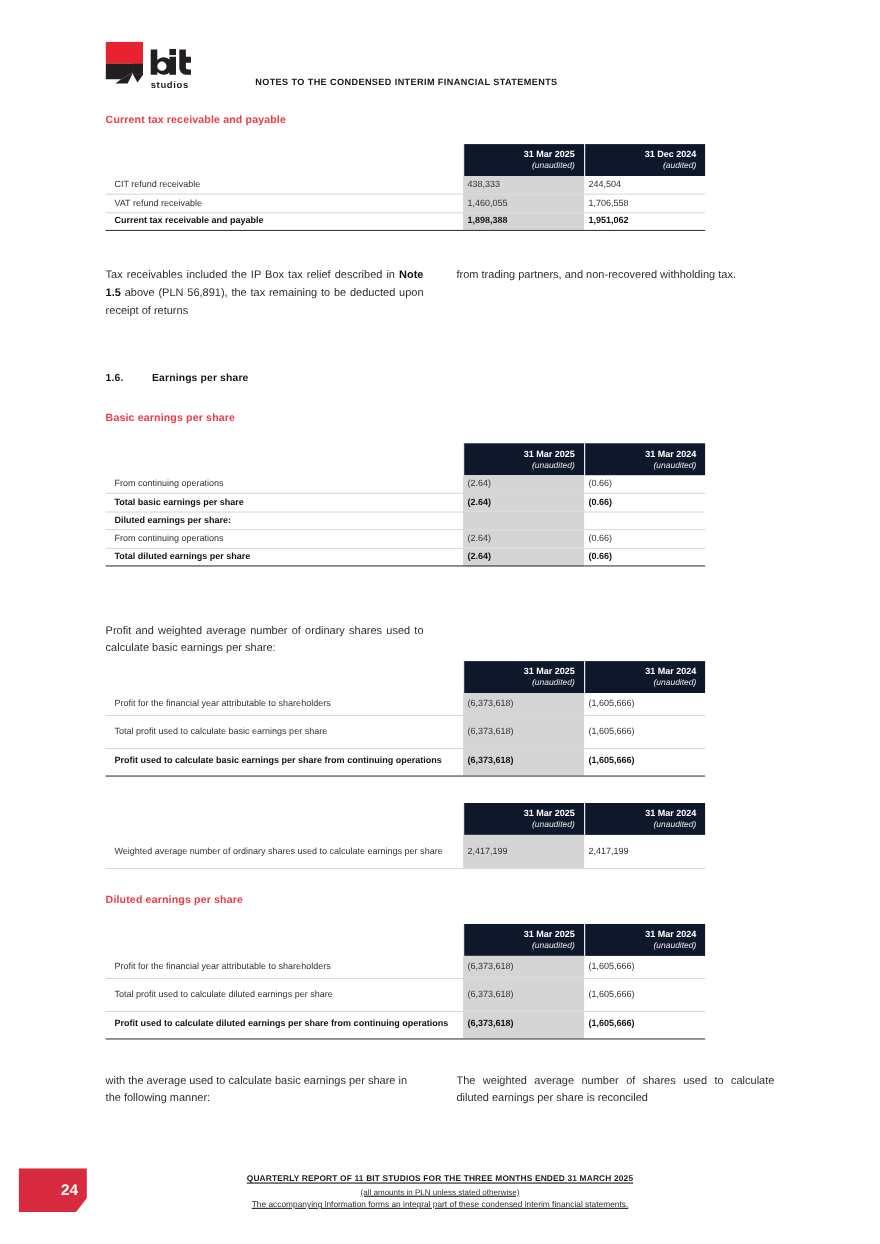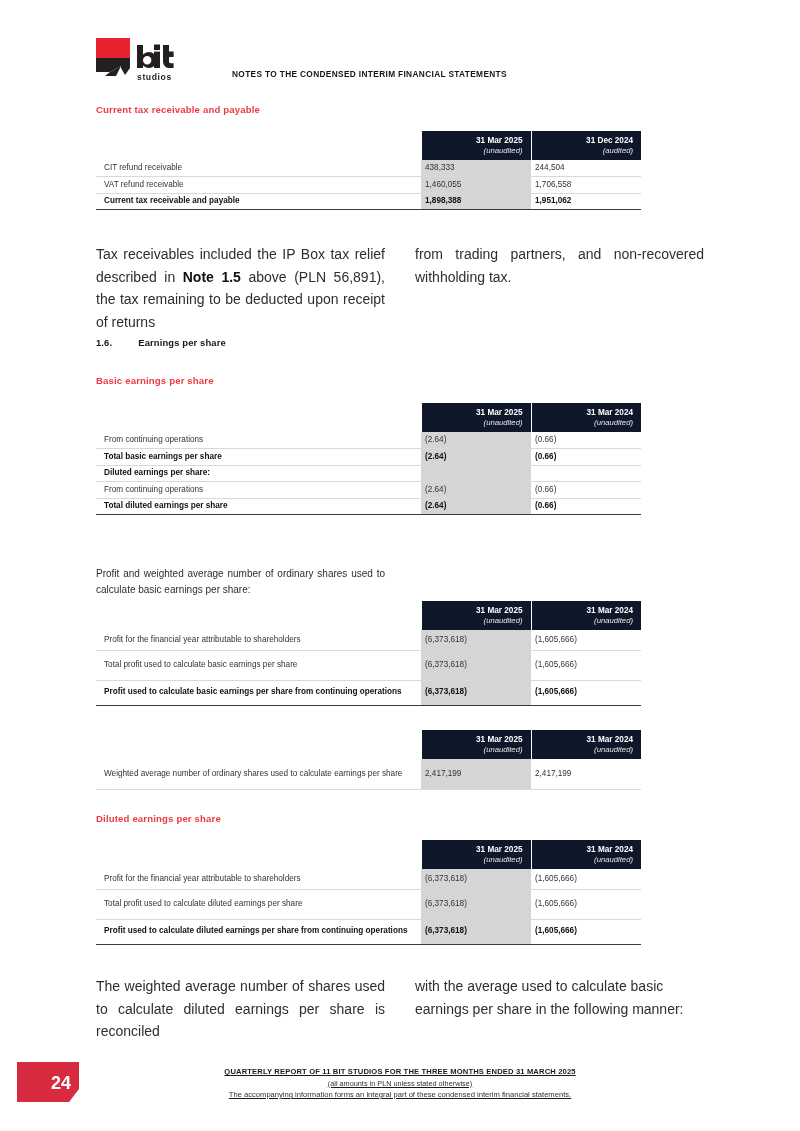--- a/index.html
+++ b/index.html
@@ -135,21 +135,21 @@
   table.fin tbody tr.subhead td.label { font-weight: bold; color: #111111; }
 
   td.align-bottom { vertical-align: bottom; padding-bottom: 1px; }
   td.align-top    { vertical-align: top;    padding-top: 3px; }
   td.two-line     { line-height: 1.3; }
 
   
   .two-col {
     display: flex;
     gap: 30px;
-    font-size: 14px;
+    font-size: 10px;
     line-height: 1.62;
     color: #2e2e2e;
   }
   .two-col .col { width: 289px; }
   .two-col p { text-align: justify; }
   .two-col p.nojust { text-align: left; }
   .two-col b { font-weight: bold; color: #111111; }
 
   .intro-text {
     font-size: 10px;
@@ -164,21 +164,21 @@
     width: 62px; height: 40px;
   }
   .page-badge svg { display: block; }
   .page-badge .pnum {
     position: absolute;
     left: 0; top: 11px;
     width: 54px;
     text-align: right;
     color: #ffffff;
     font-weight: bold;
-    font-size: 18px;
+    font-size: 14px;
   }
 
   .footer-text {
     position: absolute;
     left: 0; top: 1066px;
     width: 800px;
     text-align: center;
     line-height: 1.55;
     text-decoration: underline;
   }
@@ -449,24 +449,24 @@
           <td class="val shade" style="height:25px;">(6,373,618)</td>
           <td class="val" style="height:25px;">(1,605,666)</td>
         </tr>
       </tbody>
     </table>
   </div>
 
   <div class="content" style="top:975px;">
     <div class="two-col">
       <div class="col">
-        <p>The weighted average number of shares used to calculate diluted earnings per share is reconciled</p>
+        <p class="nojust">with the average used to calculate basic earnings per share in the following manner:</p>
       </div>
       <div class="col">
-        <p class="nojust">with the average used to calculate basic earnings per share in the following manner:</p>
+        <p>The weighted average number of shares used to calculate diluted earnings per share is reconciled</p>
       </div>
     </div>
   </div>
 
   <div class="page-badge">
     <svg width="62" height="40" viewBox="0 0 62 40" xmlns="http://www.w3.org/2000/svg">
       <path d="M0,0 H62 V27 L52,40 H0 Z" fill="#d92b40"></path>
     </svg>
     <div class="pnum">24</div>
   </div>

